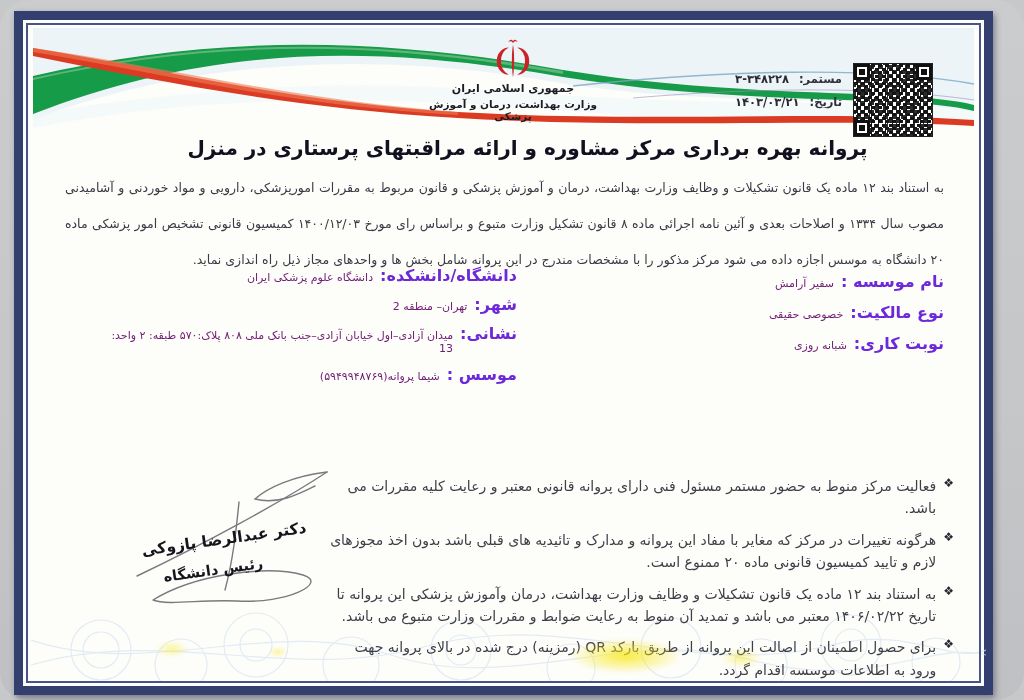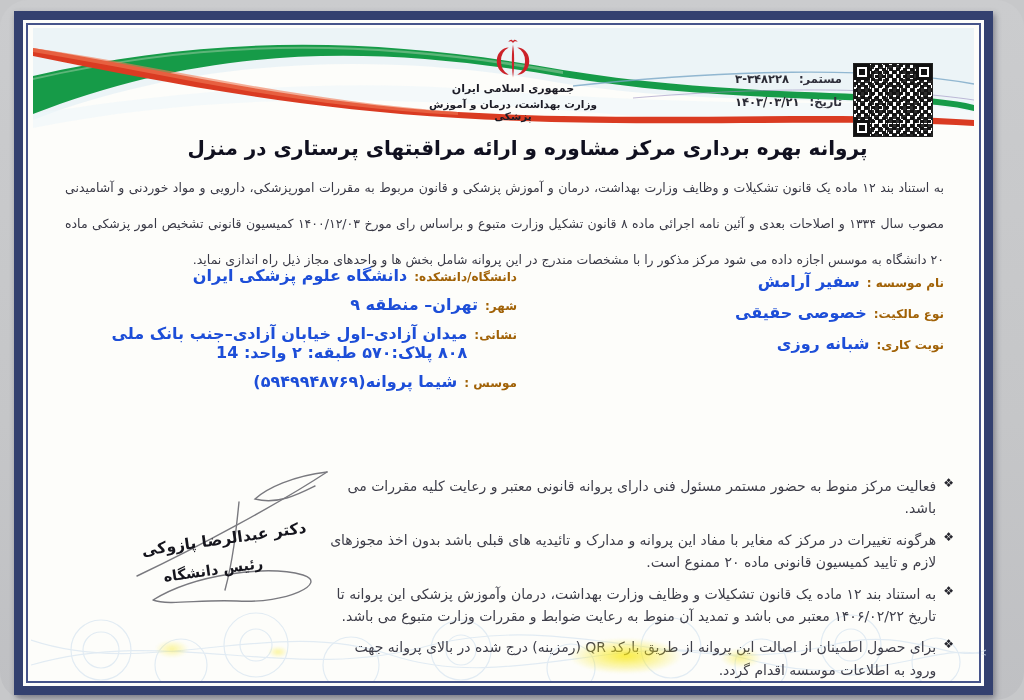--- a/index.html
+++ b/index.html
@@ -50,22 +50,22 @@
   .body-par { position:absolute; left:42px; right:40px; top:150px; z-index:2;
               direction:rtl; text-align:justify; text-align-last:right;
               font-size:12.5px; line-height:36px; color:#3a3a46; }
 
   
   .fields-right { position:absolute; right:40px; top:252px; width:310px; z-index:2; direction:rtl; }
   .fields-left  { position:absolute; left:72px;  top:246px; width:422px; z-index:2; direction:rtl; }
   .frow { display:flex; direction:rtl; gap:7px; align-items:baseline; }
   .fields-right .frow { margin-bottom:12px; }
   .fields-left  .frow { margin-bottom:10px; }
-  .flabel { font-size:12px; font-weight:800; color:#a16207; white-space:nowrap; }
-  .fval   { font-size:16px; font-weight:700; color:#1d4ed8; }
+  .flabel { font-size:16px; font-weight:800; color:#6d28d9; white-space:nowrap; }
+  .fval   { font-size:11px; font-weight:400; color:#701a75; }
 
   
   .notes { position:absolute; right:30px; top:455px; width:625px; z-index:2; direction:rtl; }
   .note  { display:flex; direction:rtl; gap:7px; margin-bottom:9px; }
   .bullet { flex:0 0 auto; font-size:12px; color:#26262e; line-height:1.45; }
   .ntext  { font-size:14px; color:#3e3e49; line-height:1.6; text-align:right; }
 
   
   .sig { position:absolute; left:92px; top:428px; width:255px; height:175px; z-index:3; }
   .sig svg { position:absolute; left:0; top:0; }
@@ -154,25 +154,25 @@
       </div>
     </div>
 
     <div class="fields-left">
       <div class="frow">
         <span class="flabel">دانشگاه/دانشکده:</span>
         <span class="fval">دانشگاه علوم پزشکی ایران</span>
       </div>
       <div class="frow">
         <span class="flabel">شهر:</span>
-        <span class="fval">تهران– منطقه ۹</span>
+        <span class="fval">تهران– منطقه 2</span>
       </div>
       <div class="frow">
         <span class="flabel">نشانی:</span>
-        <span class="fval">میدان آزادی–اول خیابان آزادی–جنب بانک ملی ۸۰۸ پلاک:۵۷۰ طبقه: ۲ واحد: 14</span>
+        <span class="fval">میدان آزادی–اول خیابان آزادی–جنب بانک ملی ۸۰۸ پلاک:۵۷۰ طبقه: ۲ واحد: 13</span>
       </div>
       <div class="frow">
         <span class="flabel">موسس :</span>
         <span class="fval">شیما پروانه(۵۹۴۹۹۴۸۷۶۹)</span>
       </div>
     </div>
 
     <div class="notes">
       <div class="note">
         <span class="bullet">❖</span>

